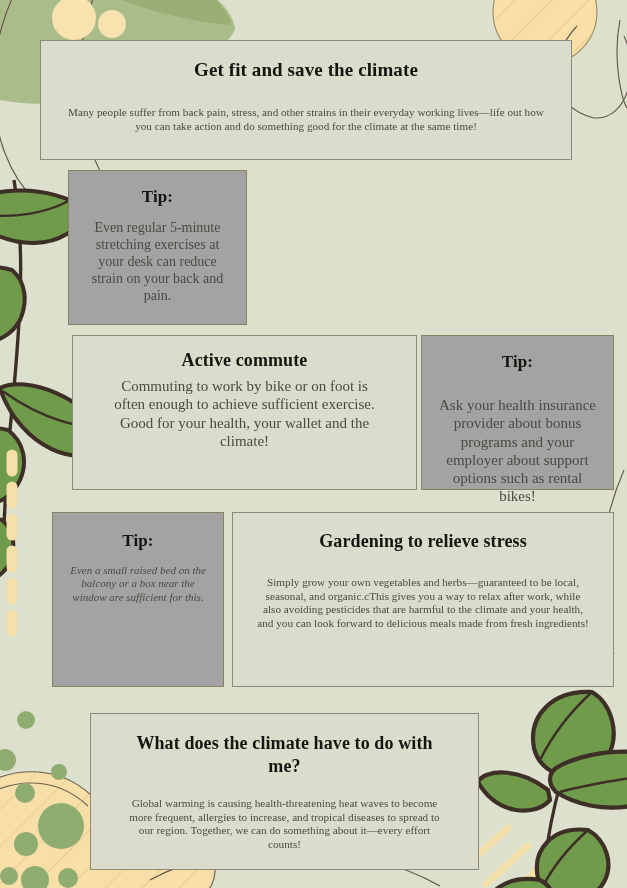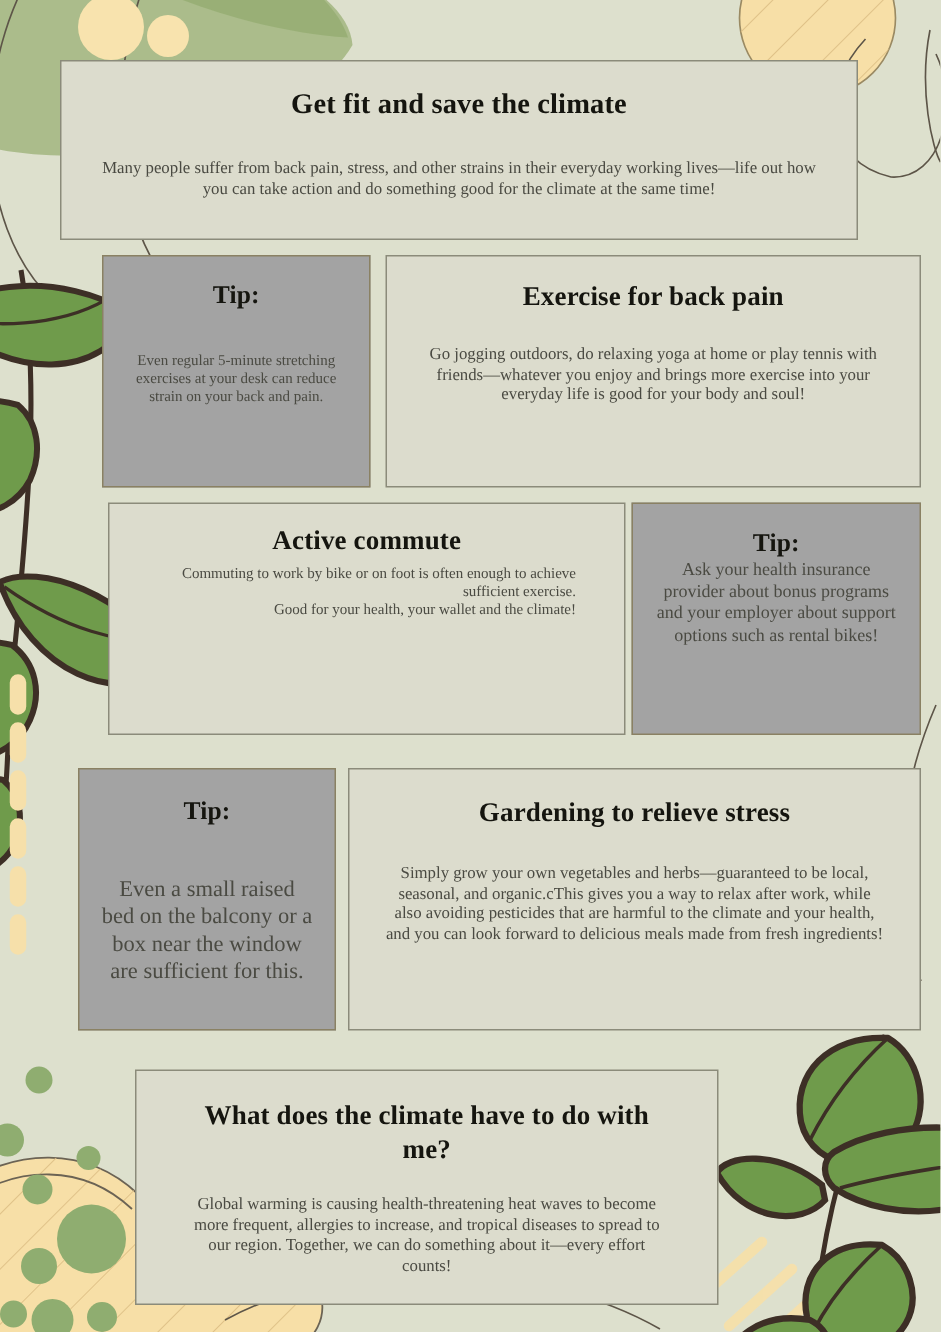--- a/index.html
+++ b/index.html
@@ -60,37 +60,37 @@
     line-height: 1.22;
   }
 
   
   #card-hero       { left: 40px;  top: 40px;  width: 532px; height: 120px; }
   #card-hero .card-title { font-size: 19px; margin-top: 8px; }
   #card-hero .card-body  { font-size: 11.2px; margin-top: 25px; padding: 0 12px; }
 
   #card-tip-stretch { left: 68px;  top: 170px; width: 179px; height: 155px; }
   #card-tip-stretch .card-title { font-size: 17px; margin-top: 6px; }
-  #card-tip-stretch .card-body  { font-size: 10px; margin-top: 28px; }
+  #card-tip-stretch .card-body  { font-size: 14px; margin-top: 12px; }
 
   #card-exercise    { left: 257px; top: 170px; width: 357px; height: 155px; }
   #card-exercise .card-title { font-size: 18px; margin-top: 6px; }
   #card-exercise .card-body  { font-size: 11.2px; margin-top: 22px; padding: 0 14px; }
 
   #card-commute     { left: 72px;  top: 335px; width: 345px; height: 155px; font-family: Liberation Serif, serif; }
   #card-commute .card-title { font-size: 18px; margin-top: 4px; }
-  #card-commute .card-body  { font-size: 10px; margin-top: 6px; padding: 0 18px; text-align: right; }
+  #card-commute .card-body  { font-size: 15px; margin-top: 6px; padding: 0 18px; }
 
   #card-tip-bikes   { left: 421px; top: 335px; width: 193px; height: 155px; }
   #card-tip-bikes .card-title { font-size: 17px; margin-top: 6px; }
-  #card-tip-bikes .card-body  { font-size: 12px; }
+  #card-tip-bikes .card-body  { font-size: 15px; margin-top: 24px; }
 
   #card-tip-bed     { left: 52px;  top: 512px; width: 172px; height: 175px; }
   #card-tip-bed .card-title { font-size: 17px; margin-top: 8px; }
-  #card-tip-bed .card-body  { font-size: 15px; margin-top: 33px; }
+  #card-tip-bed .card-body  { font-size: 11px; margin-top: 13px; font-style: italic; }
 
   #card-gardening   { left: 232px; top: 512px; width: 382px; height: 175px; }
   #card-gardening .card-title { font-size: 18px; margin-top: 8px; }
   #card-gardening .card-body  { font-size: 11.2px; margin-top: 24px; padding: 0 10px; }
 
   #card-climate     { left: 90px;  top: 713px; width: 389px; height: 157px; }
   #card-climate .card-title { font-size: 18px; margin-top: 8px; padding: 0 28px; line-height: 1.25; }
   #card-climate .card-body  { font-size: 11.2px; margin-top: 20px; padding: 0 18px; }
 </style>
 </head>
@@ -217,24 +217,20 @@
     <section class="card plain" id="card-hero">
       <div class="card-title">Get fit and save the climate</div>
       <div class="card-body">Many people suffer from back pain, stress, and other strains in their everyday working lives—life out how you can take action and do something good for the climate at the same time!</div>
     </section>
 
     <section class="card tip" id="card-tip-stretch">
       <div class="card-title">Tip:</div>
       <div class="card-body">Even regular 5-minute stretching exercises at your desk can reduce strain on your back and pain.</div>
     </section>
 
-    <section class="card plain" id="card-exercise">
-      <div class="card-title">Exercise for back pain</div>
-      <div class="card-body">Go jogging outdoors, do relaxing yoga at home or play tennis with friends—whatever you enjoy and brings more exercise into your everyday life is good for your body and soul!</div>
-    </section>
 
     <section class="card plain" id="card-commute">
       <div class="card-title">Active commute</div>
       <div class="card-body" style="white-space:pre-line;">Commuting to work by bike or on foot is often enough to achieve sufficient exercise.
 Good for your health, your wallet and the climate!</div>
     </section>
 
     <section class="card tip" id="card-tip-bikes">
       <div class="card-title">Tip:</div>
       <div class="card-body">Ask your health insurance provider about bonus programs and your employer about support options such as rental bikes!</div>

